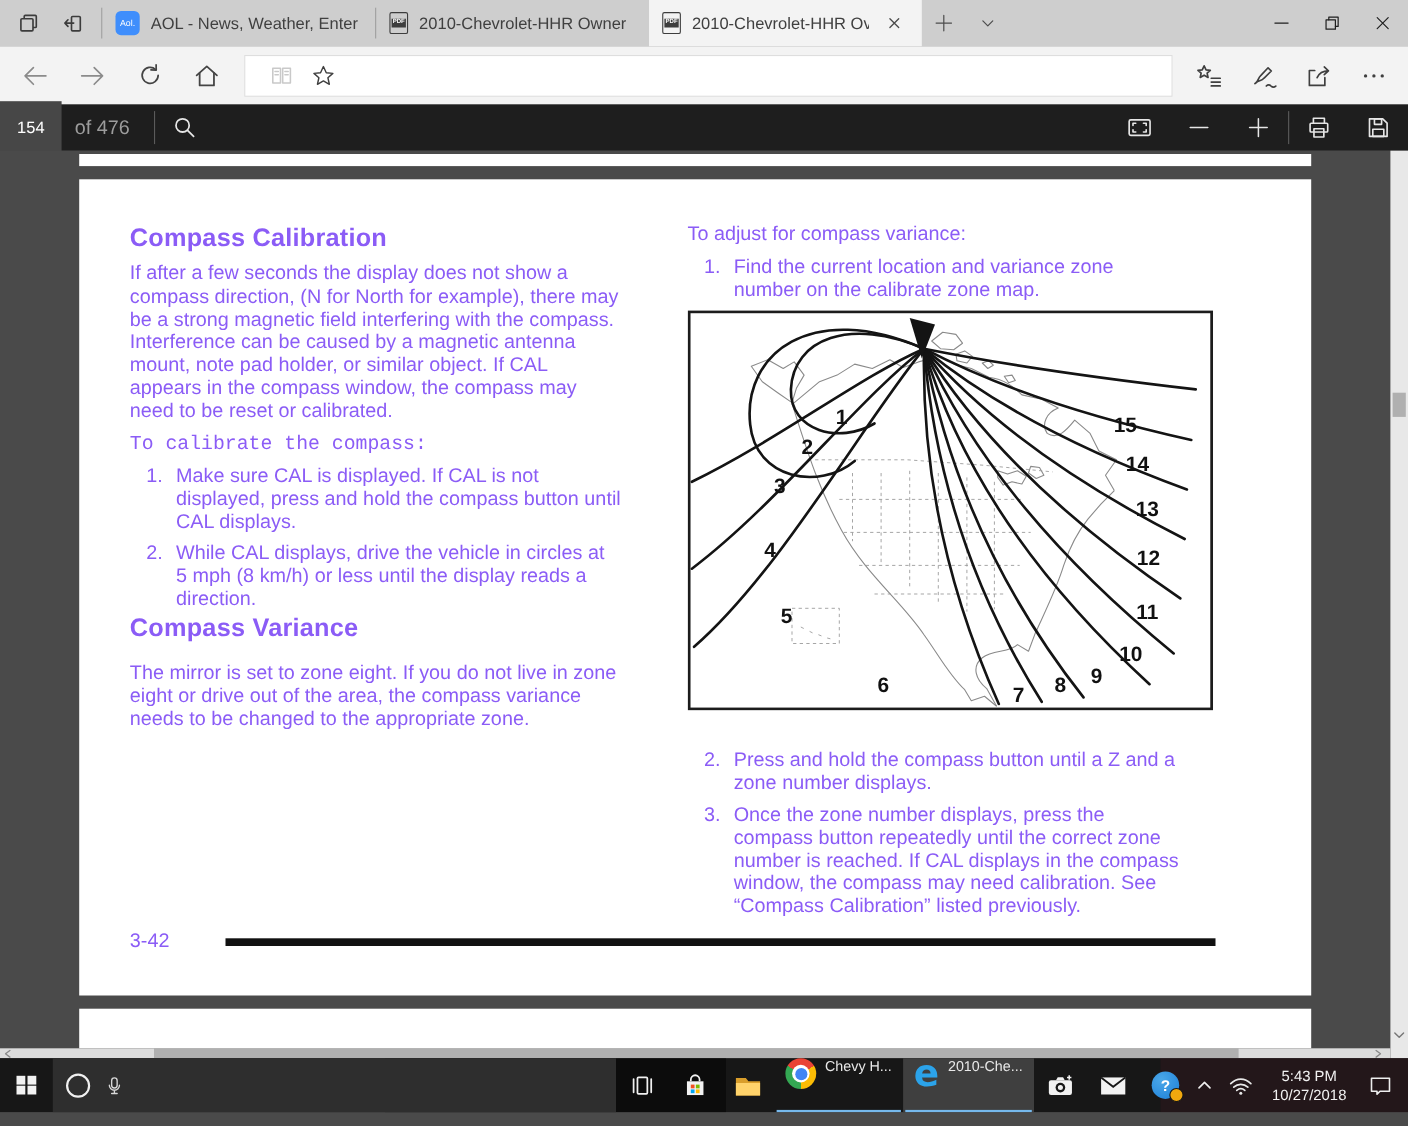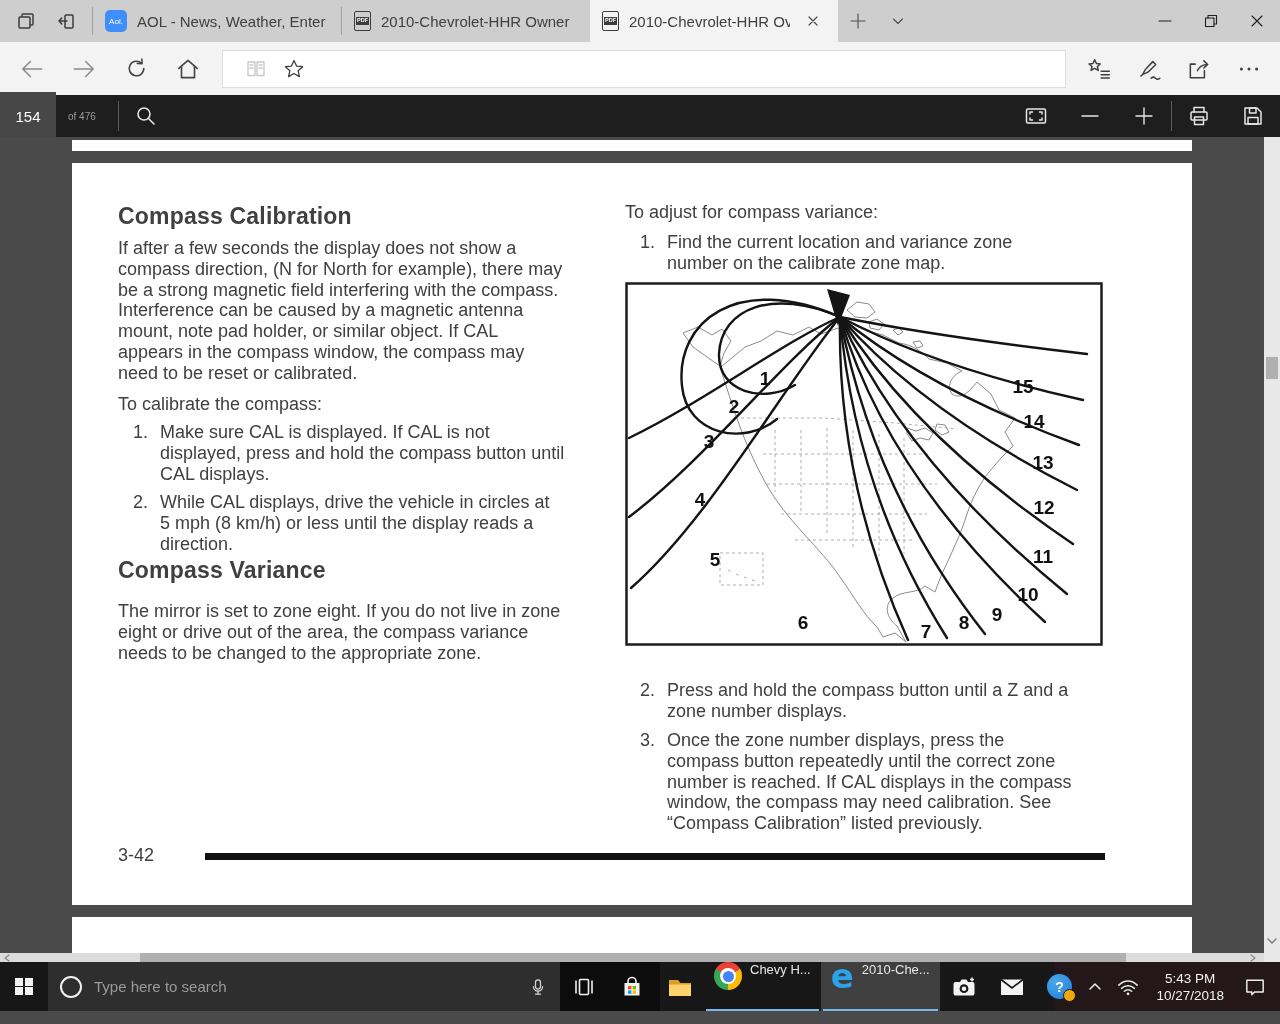--- a/index.html
+++ b/index.html
@@ -30,31 +30,31 @@
   .nav-btn.dim { color:#8b8b8b; }
   .url-box { flex:1; height:38px; background:#fff; border:1px solid #dedede; display:flex; align-items:center; padding:0 10px 0 14px; margin:0 8px; }
   .url-text { flex:1; color:#767676; font-size:15px; white-space:nowrap; overflow:hidden; }
   .url-icon { width:38px; height:34px; display:flex; align-items:center; justify-content:center; color:#3f3f3f; }
   .url-icon.dim { color:#c9c9c9; }
   .addr-right-btn { width:50px; height:44px; display:flex; align-items:center; justify-content:center; color:#3f3f3f; }
 
   
   .pdf-toolbar { height:42px; background:#1e1e1e; display:flex; align-items:center; color:#e6e6e6; }
   .page-box { width:56px; height:48px; background:#474747; color:#fff; font-size:15px; display:flex; align-items:center; justify-content:center; }
-  .page-count { color:#9c9c9c; font-size:10px; margin:0 22px 0 12px; }
+  .page-count { color:#9c9c9c; font-size:18px; margin:0 22px 0 12px; }
   .vsep { width:1px; height:30px; background:#5b5b5b; }
   .tool-btn { width:54px; height:48px; display:flex; align-items:center; justify-content:center; color:#e6e6e6; }
   .toolbar-spacer { flex:1; }
 
   
   .viewport { position:relative; height:825px; background:#4a4a4a; }
   .page-sliver { position:absolute; left:72px; width:1120px; background:#fff; }
   .sliver-prev { top:3px; height:11px; }
   .sliver-next { top:780px; height:36px; }
-  .pdf-page { position:absolute; left:72px; top:26px; width:1120px; height:742px; background:#fff; color:#404040; }
+  .pdf-page { position:absolute; left:72px; top:26px; width:1120px; height:742px; background:#fff; color:#8b5cf6; }
 
   .doc-h2 { position:absolute; font-size:23px; font-weight:bold; letter-spacing:.2px; }
   .doc-p { position:absolute; font-size:18px; line-height:20.8px; white-space:pre-line; width:470px; }
   .doc-step { position:absolute; display:flex; width:480px; font-size:18px; line-height:20.8px; }
   .doc-step .num { width:27px; flex:none; }
   .doc-step .stext { white-space:pre-line; width:445px; }
   .footer-page { position:absolute; left:46px; top:682px; font-size:18px; }
   .footer-bar { position:absolute; left:133px; top:690px; width:900px; height:7px; background:#111; }
 
   .map-box { position:absolute; left:553px; top:119px; width:478px; height:364px; }
@@ -331,21 +331,21 @@
   <div class="pdf-page">
 
     <div class="doc-h2" style="left:46px; top:40px;">Compass Calibration</div>
     <div class="doc-p" style="left:46px; top:75px;">If after a few seconds the display does not show a
 compass direction, (N for North for example), there may
 be a strong magnetic field interfering with the compass.
 Interference can be caused by a magnetic antenna
 mount, note pad holder, or similar object. If CAL
 appears in the compass window, the compass may
 need to be reset or calibrated.</div>
-    <div class="doc-p" style="left:46px; top:231px;">To calibrate the compass:</div>
+    <div class="doc-p" style="left:46px; top:231px;font-family:Liberation Mono, monospace;">To calibrate the compass:</div>
     <div class="doc-step" style="left:61px; top:259px;">
       <span class="num">1.</span>
       <span class="stext">Make sure CAL is displayed. If CAL is not
 displayed, press and hold the compass button until
 CAL displays.</span>
     </div>
     <div class="doc-step" style="left:61px; top:329px;">
       <span class="num">2.</span>
       <span class="stext">While CAL displays, drive the vehicle in circles at
 5 mph (8 km/h) or less until the display reads a
@@ -465,21 +465,20 @@
     <span class="start-grid">
         <span></span>
         <span></span>
         <span></span>
         <span></span>
       </span>
   </div>
 
   <div class="tb-search">
     <span class="cortana-ring"></span>
-    <input type="text" placeholder="Type here to search" style="">
     <span class="mic">
       <svg class="ic" width="20" height="22" viewBox="0 0 24 24" style="stroke-width:1.5">
           <path d="M12,3.5 a3,3 0 0 1 3,3 v5 a3,3 0 0 1 -6,0 v-5 a3,3 0 0 1 3,-3 Z"></path>
           <path d="M6.5,11.5 a5.5,5.5 0 0 0 11,0 M12,17 V20.5 M9,20.5 H15"></path>
         </svg>
     </span>
   </div>
 
   <div class="tb-btn">
     <span>

